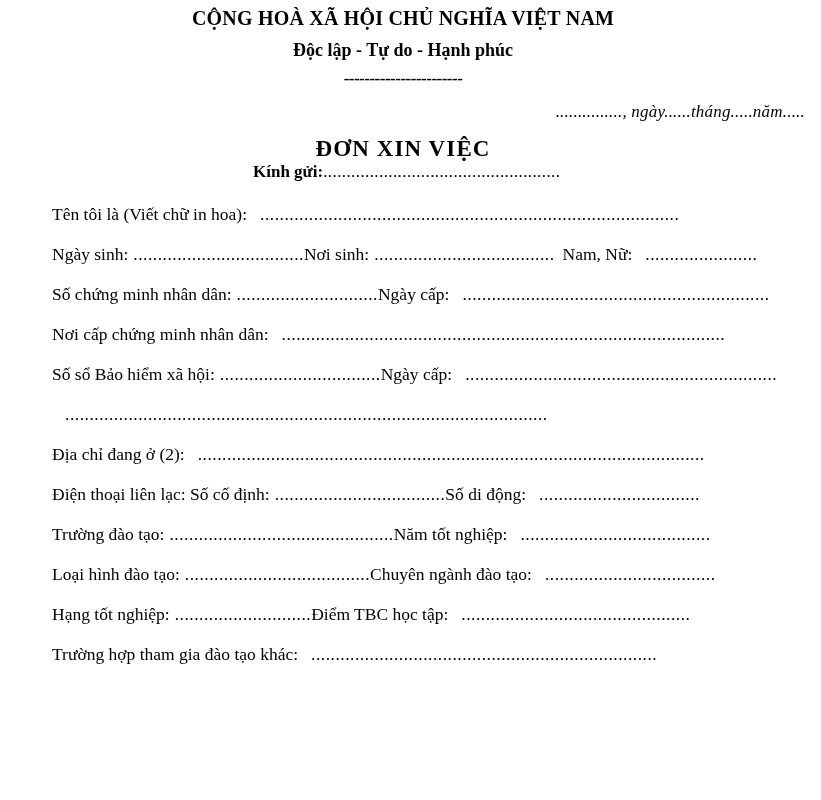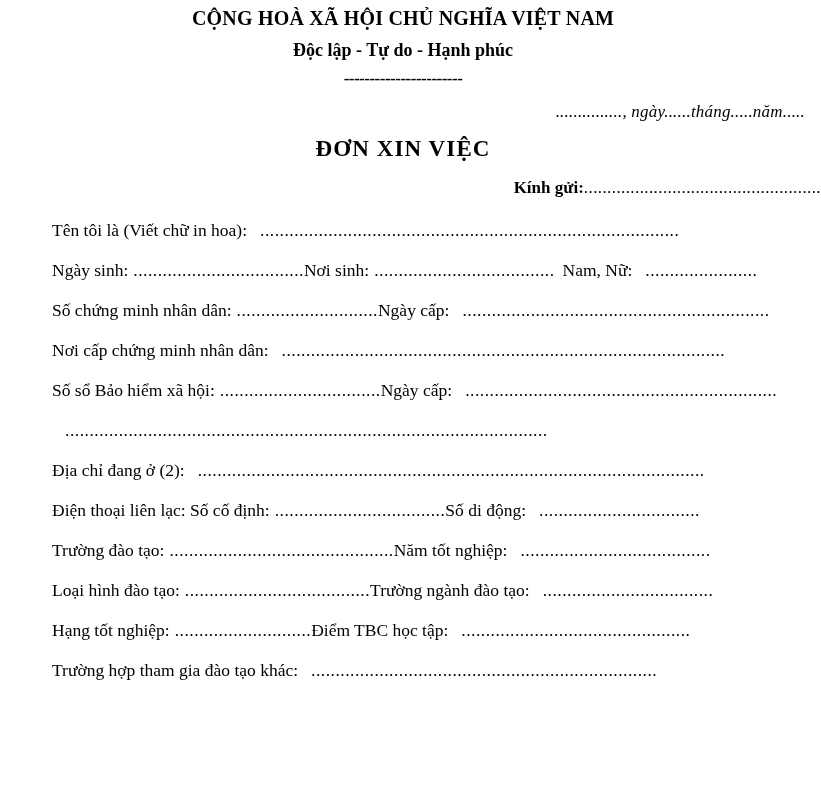--- a/index.html
+++ b/index.html
@@ -69,25 +69,23 @@
     text-align: center;
     font-size: 23px;
     font-weight: bold;
     letter-spacing: 1.1px;
     margin-top: 14px;
     margin-left: -15px;
   }
 
   
   .recipient {
-    margin-top: 16px;
     padding-left: 253px;
     font-size: 17px;
     white-space: nowrap;
-    text-align: right;
   }
   .recipient .lbl {
     font-weight: bold;
   }
   .recipient .dots {
     font-weight: normal;
     letter-spacing: 0.4px;
   }
 
   
@@ -211,21 +209,21 @@
       <span class="lbl">Trường đào tạo:</span>
       <span class="fill fixed dots-run">..............................................</span>
       <span class="lbl">Năm tốt nghiệp:</span>
       <span class="gap"></span>
       <span class="fill dots-run">.......................................</span>
     </div>
 
     <div class="field-row">
       <span class="lbl">Loại hình đào tạo:</span>
       <span class="fill fixed dots-run">......................................</span>
-      <span class="lbl">Trường ngành đào tạo:</span>
+      <span class="lbl">Chuyên ngành đào tạo:</span>
       <span class="gap"></span>
       <span class="fill dots-run">...................................</span>
     </div>
 
     <div class="field-row">
       <span class="lbl">Hạng tốt nghiệp:</span>
       <span class="fill fixed dots-run">............................</span>
       <span class="lbl">Điểm TBC học tập:</span>
       <span class="gap"></span>
       <span class="fill dots-run">...............................................</span>

